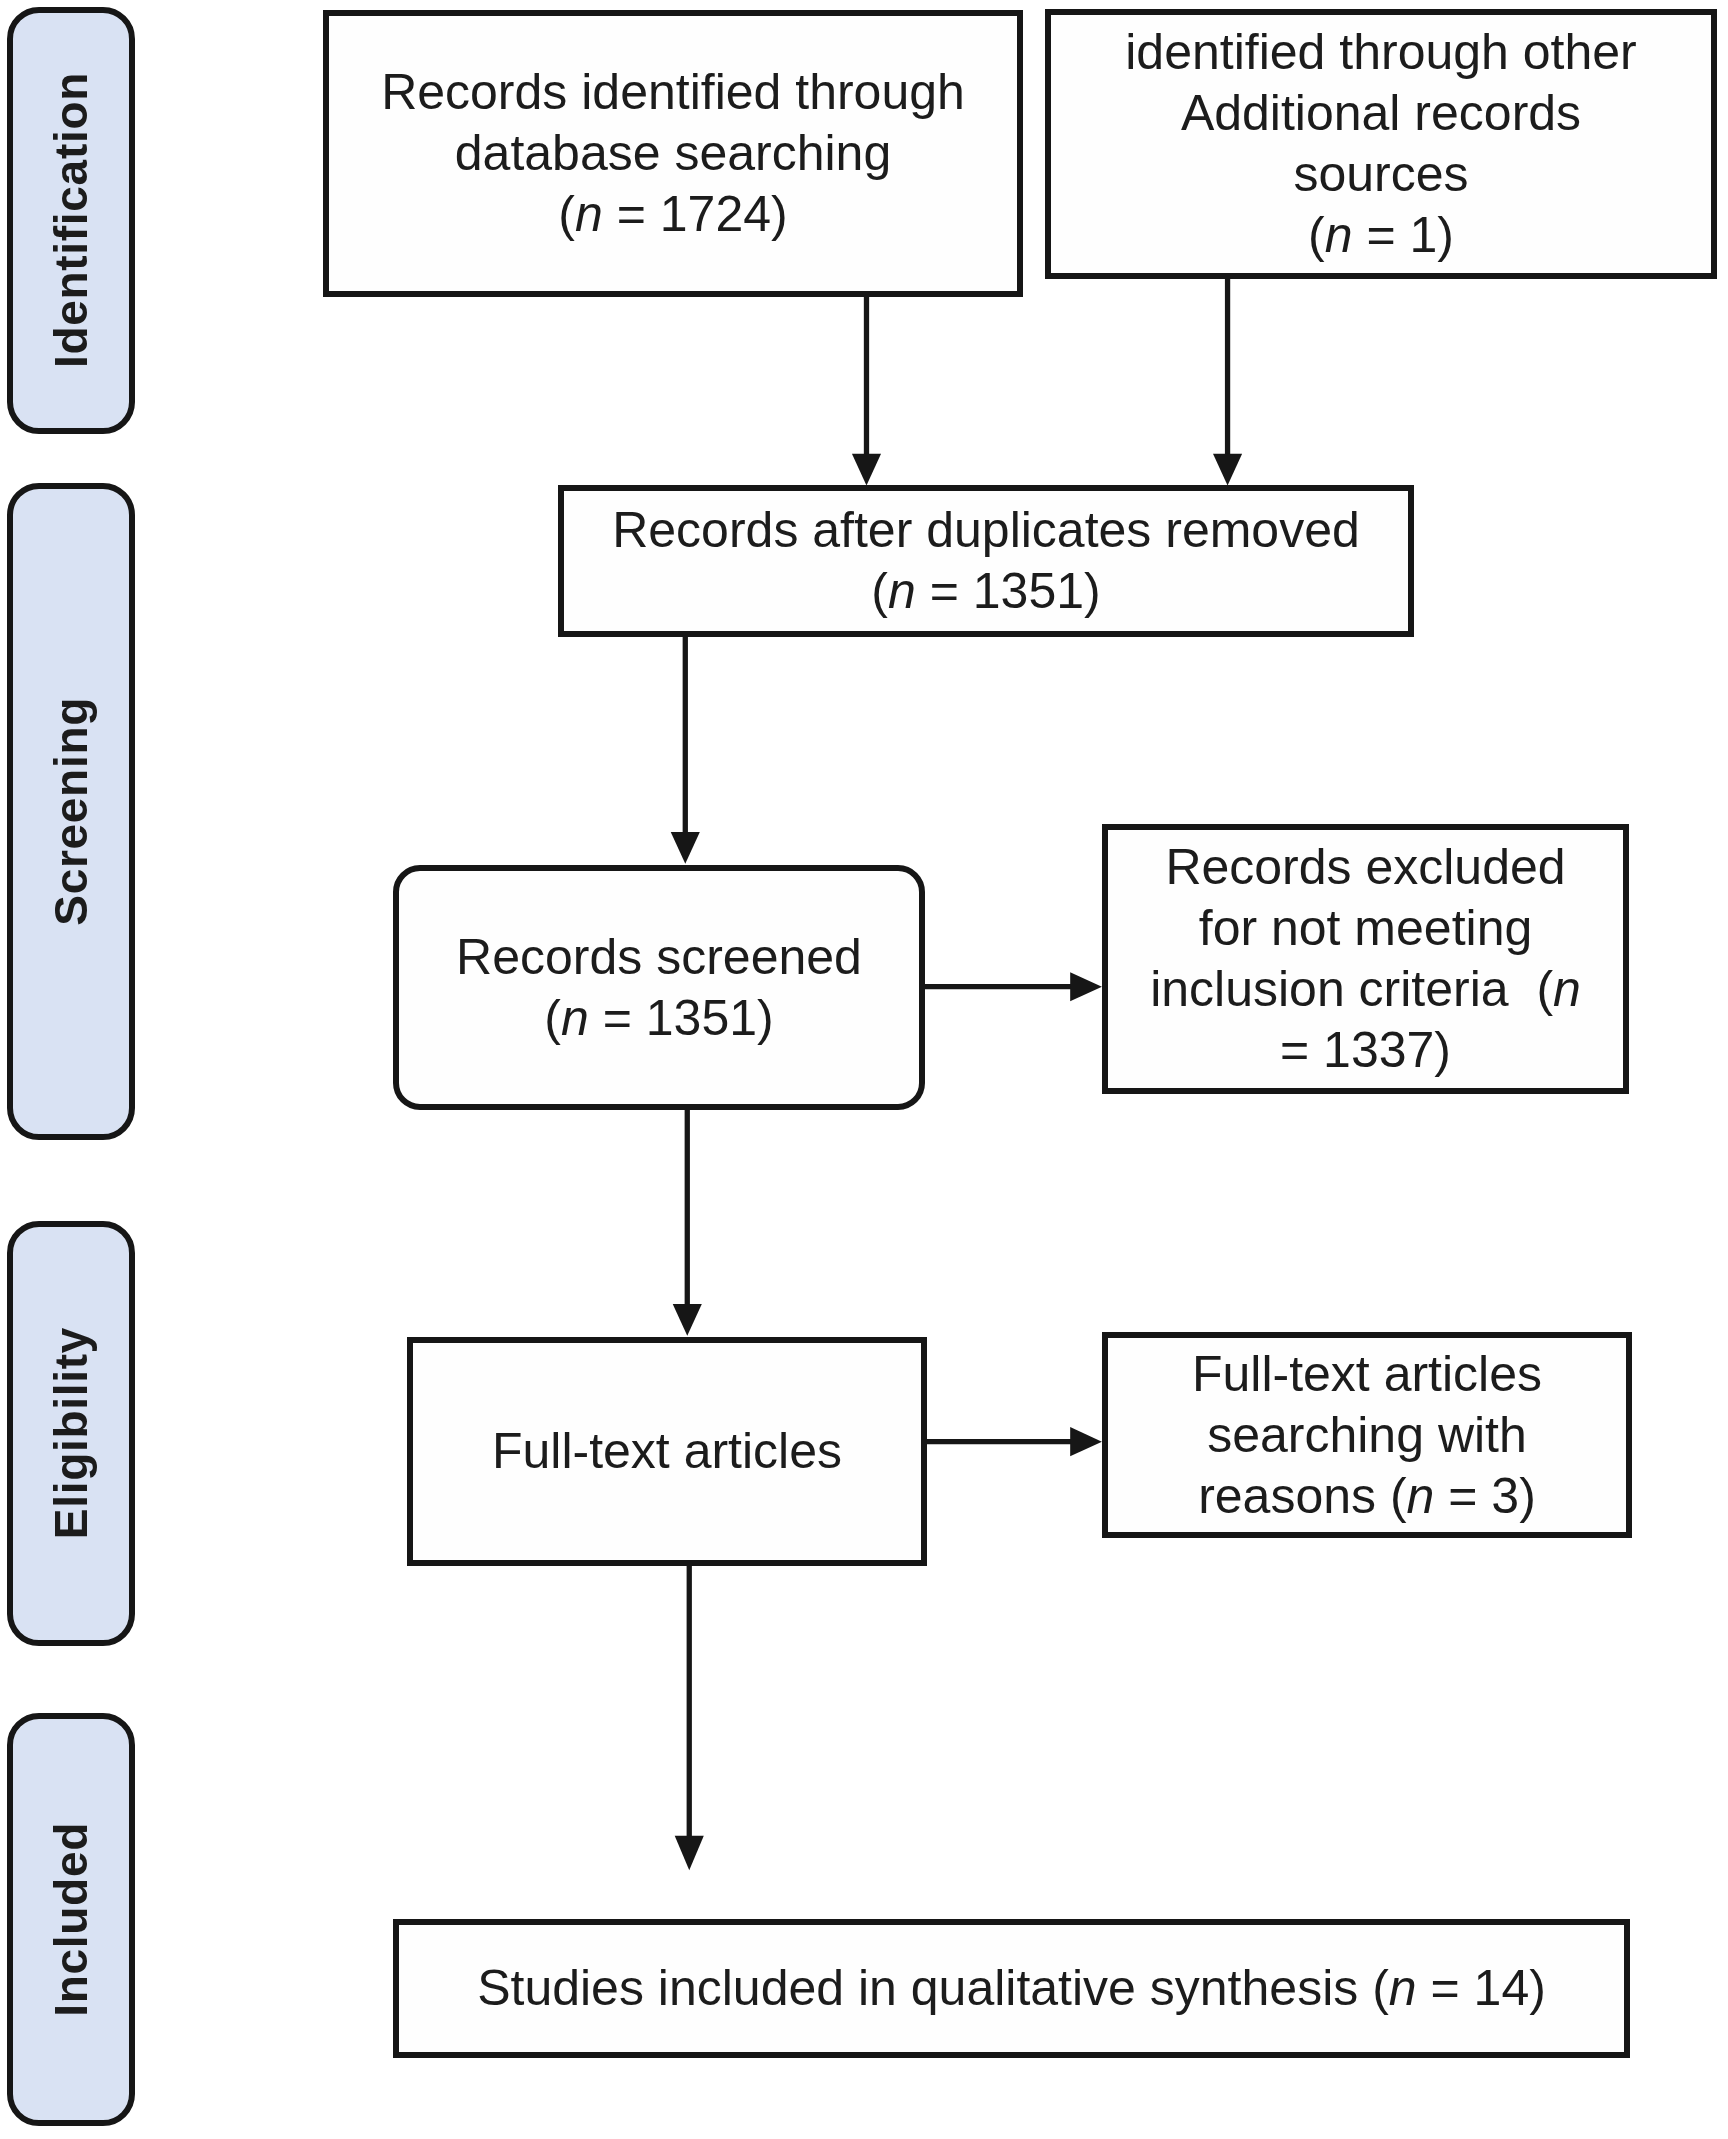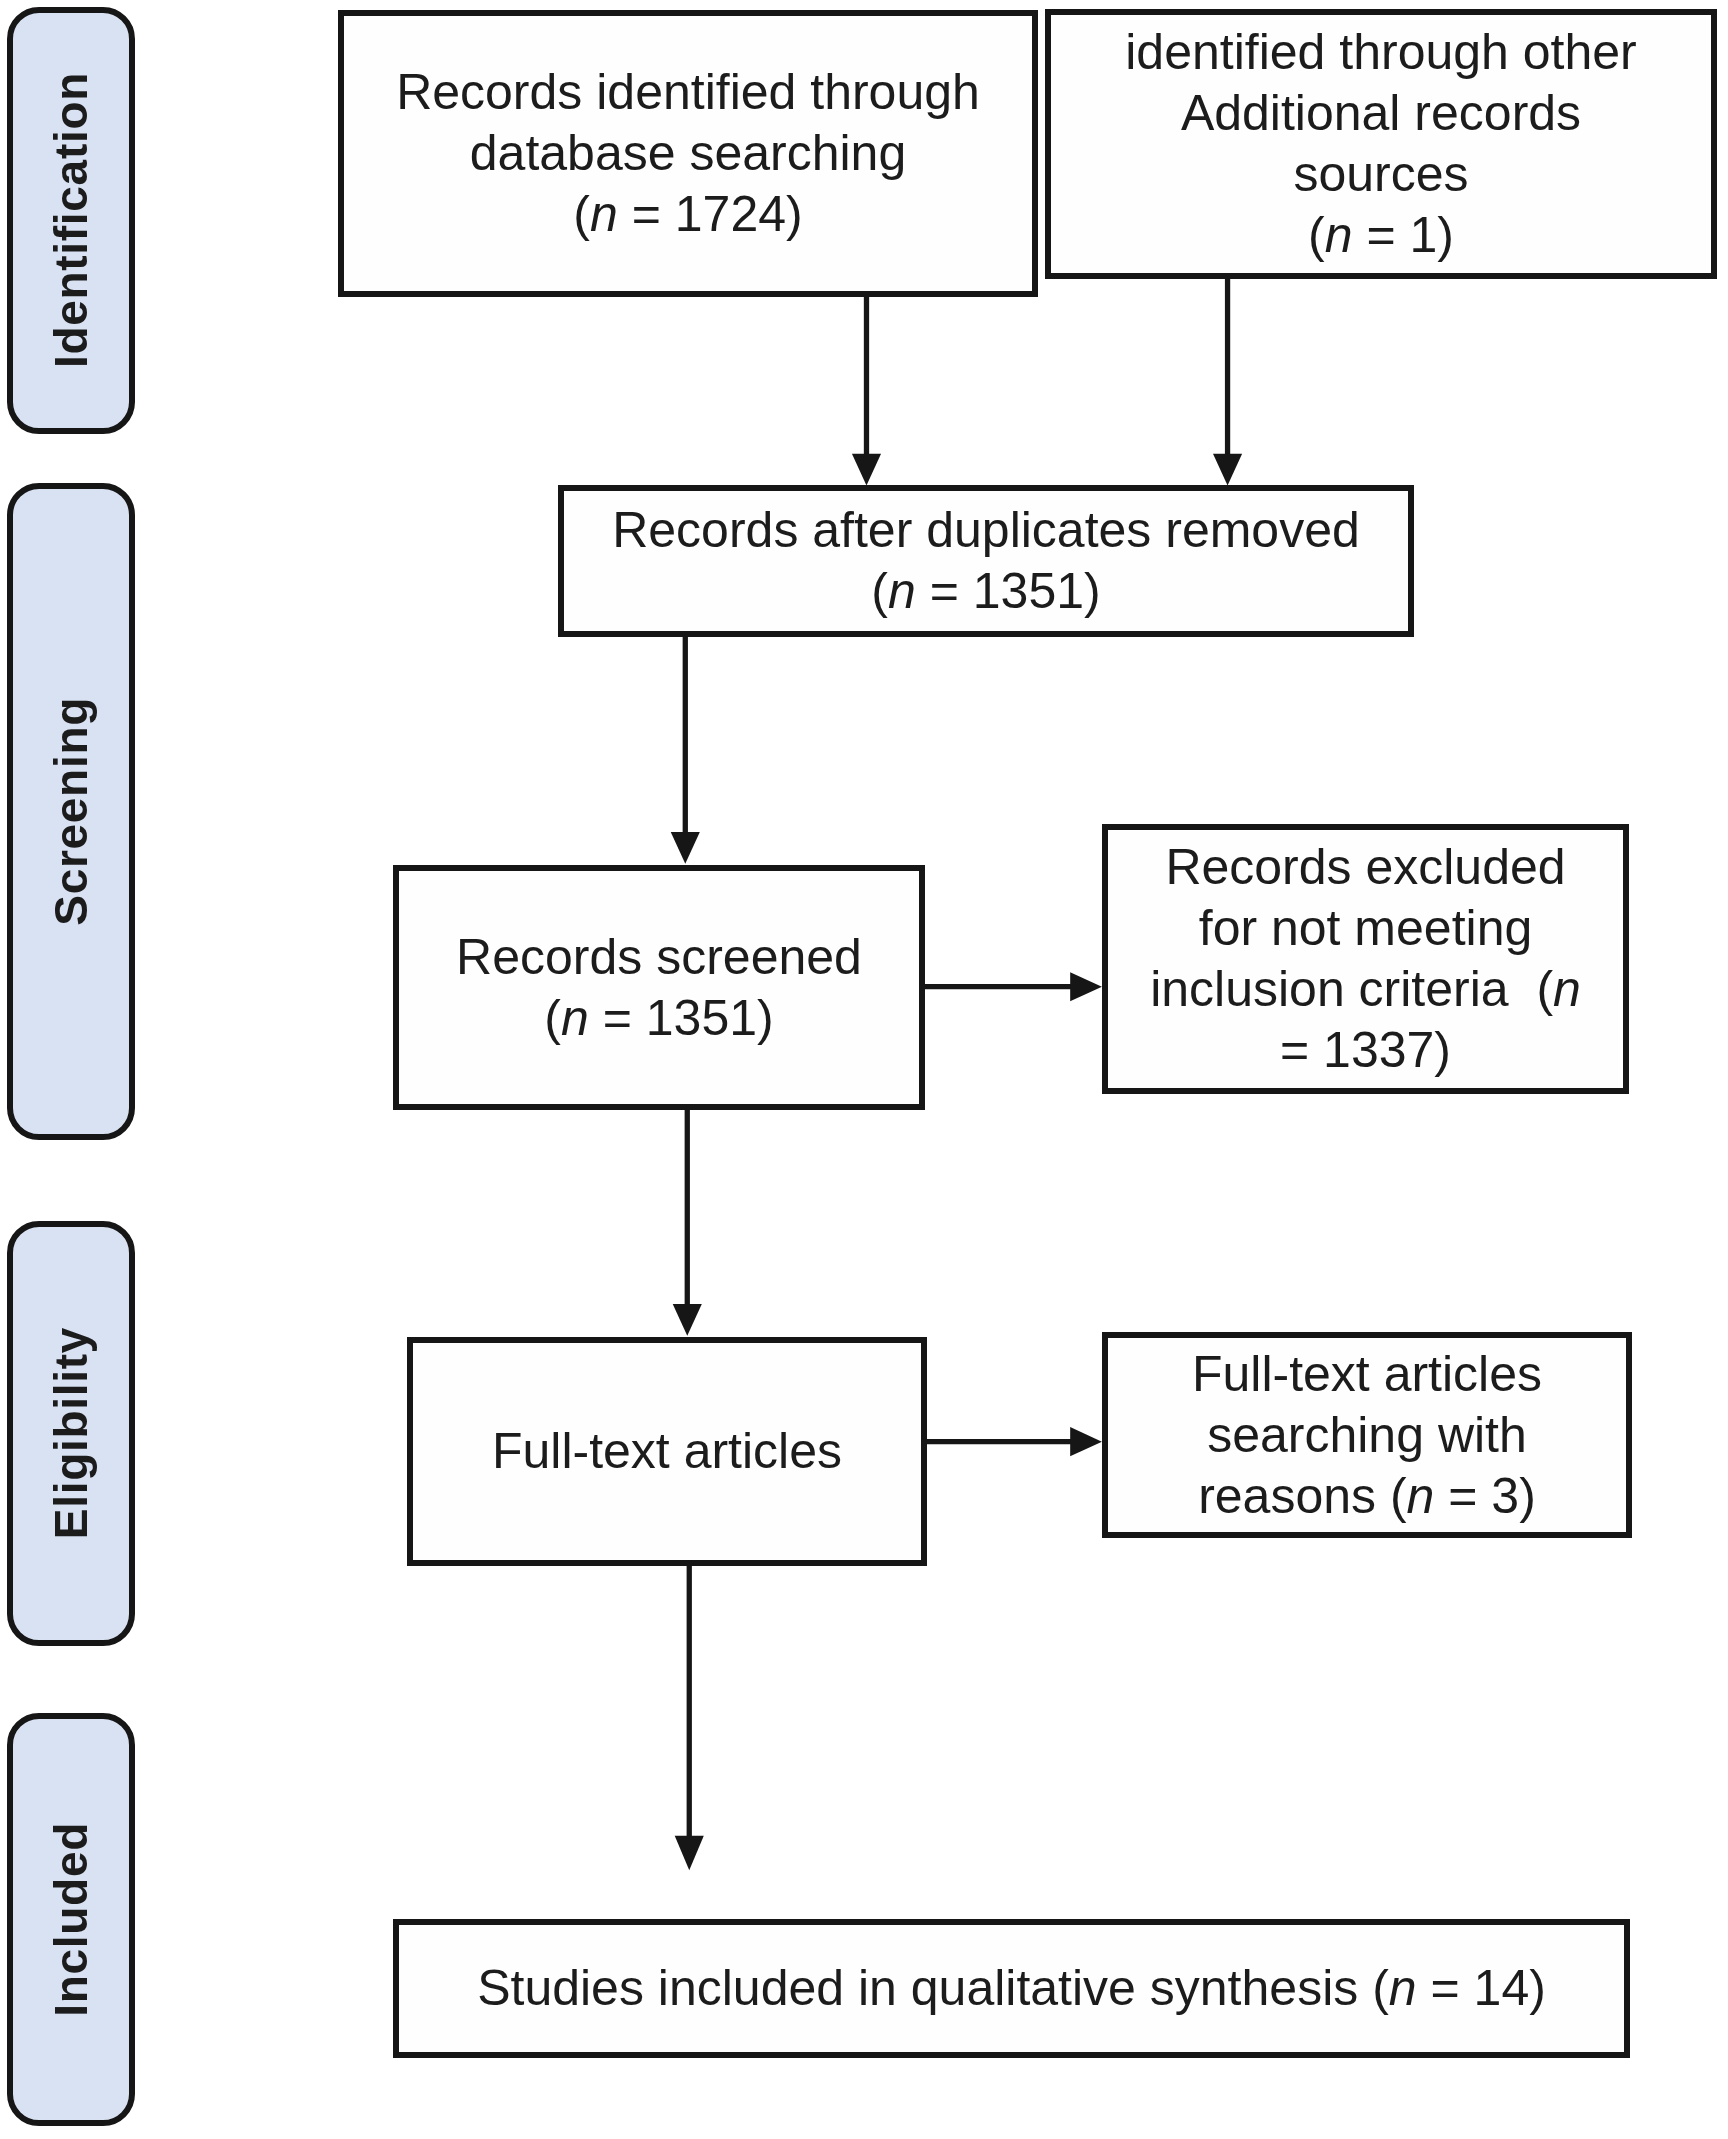--- a/index.html
+++ b/index.html
@@ -47,24 +47,24 @@
     display:flex;align-items:center;justify-content:center;
     text-align:center;
   }
   .box-text{
     font-size:50px;line-height:1.22;color:var(--text);
     width:100%;
   }
   .box-text .line{white-space:pre-wrap;}
   .var{font-style:italic;}
 
-  .box-records-identified{left:338px;top:10px;width:700px;height:287px;}
+  .box-records-identified{left:323px;top:10px;width:700px;height:287px;}
   .box-additional-records{left:1045px;top:9.3px;width:672px;height:270px;}
   .box-records-after-duplicates{left:558px;top:485px;width:856px;height:152px;}
-  .box-records-screened{left:393px;top:865px;width:532px;height:245px;}
+  .box-records-screened{left:393px;top:865px;width:532px;height:245px;border-radius:27px;}
   .box-records-excluded{left:1102px;top:824px;width:527px;height:270px;}
   .box-fulltext-assessed{left:407px;top:1337px;width:520px;height:229px;}
   .box-fulltext-excluded{left:1102px;top:1332px;width:530px;height:206px;}
   .box-studies-included{left:393px;top:1871px;width:1237px;height:139px;margin-top:48px;}
 
   .arrows{
     position:absolute;left:0;top:0;width:1729px;height:2140px;
     color:var(--line);
     pointer-events:none;
   }

